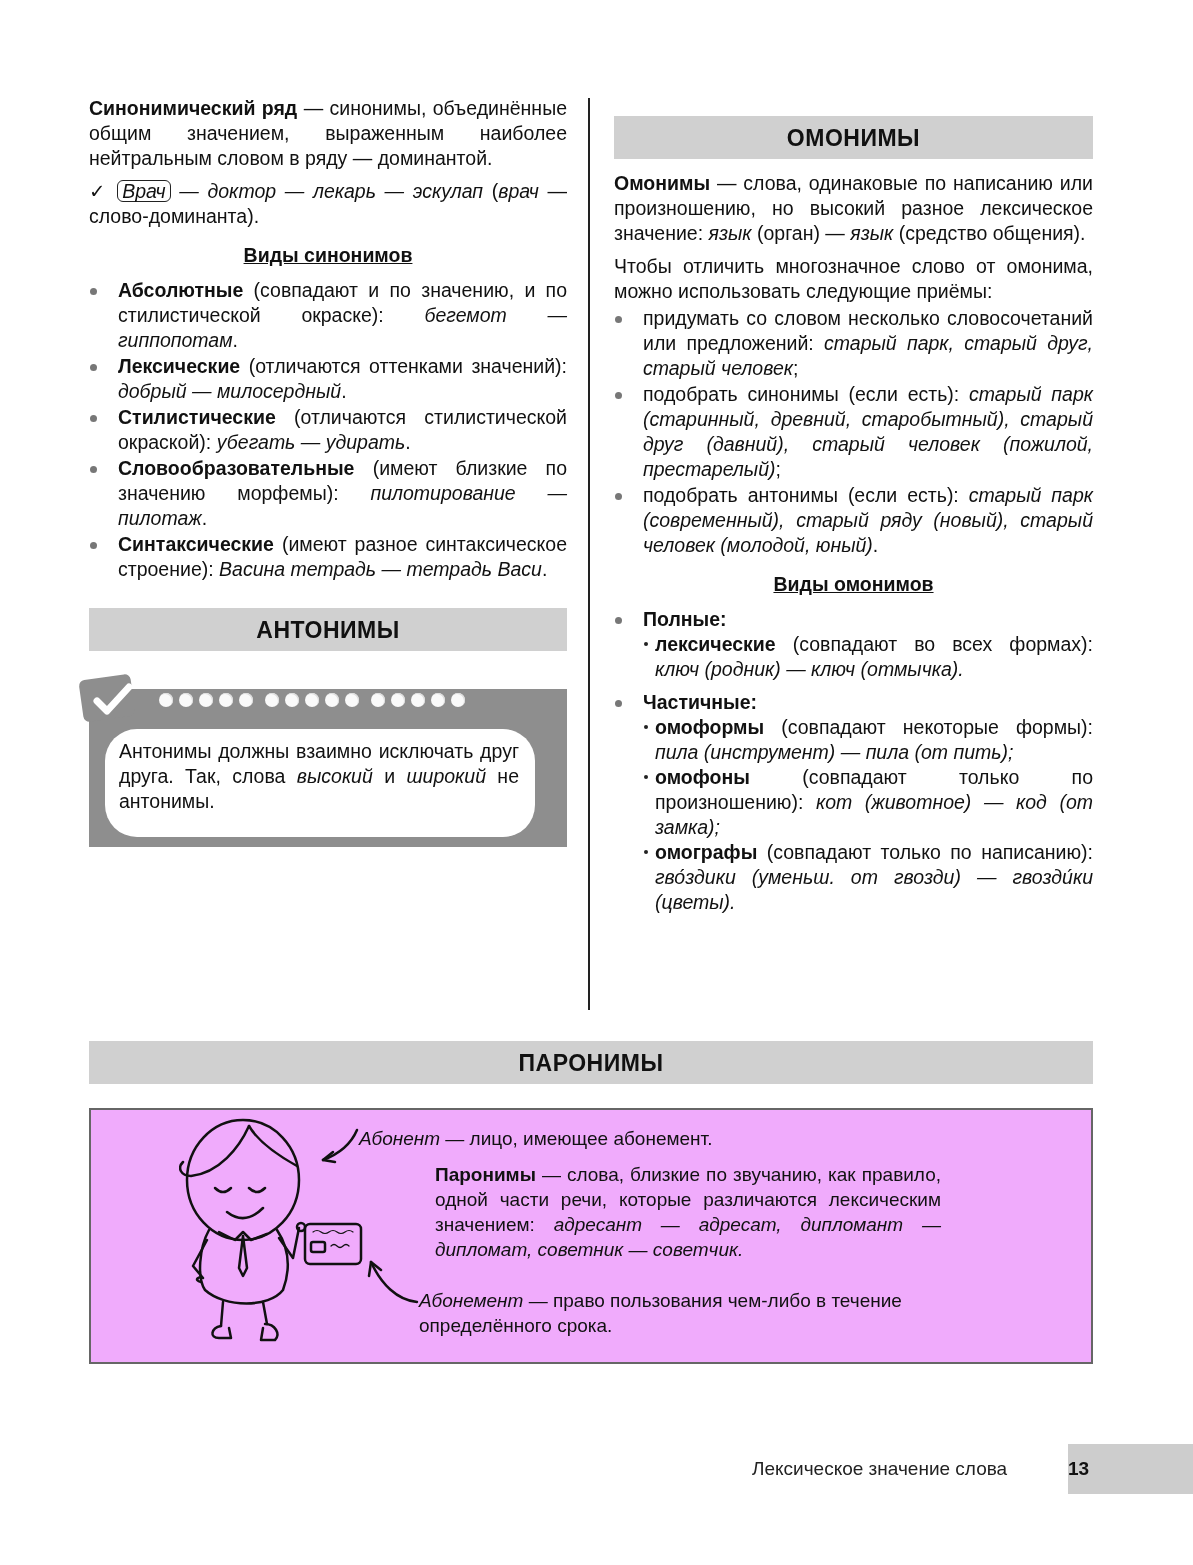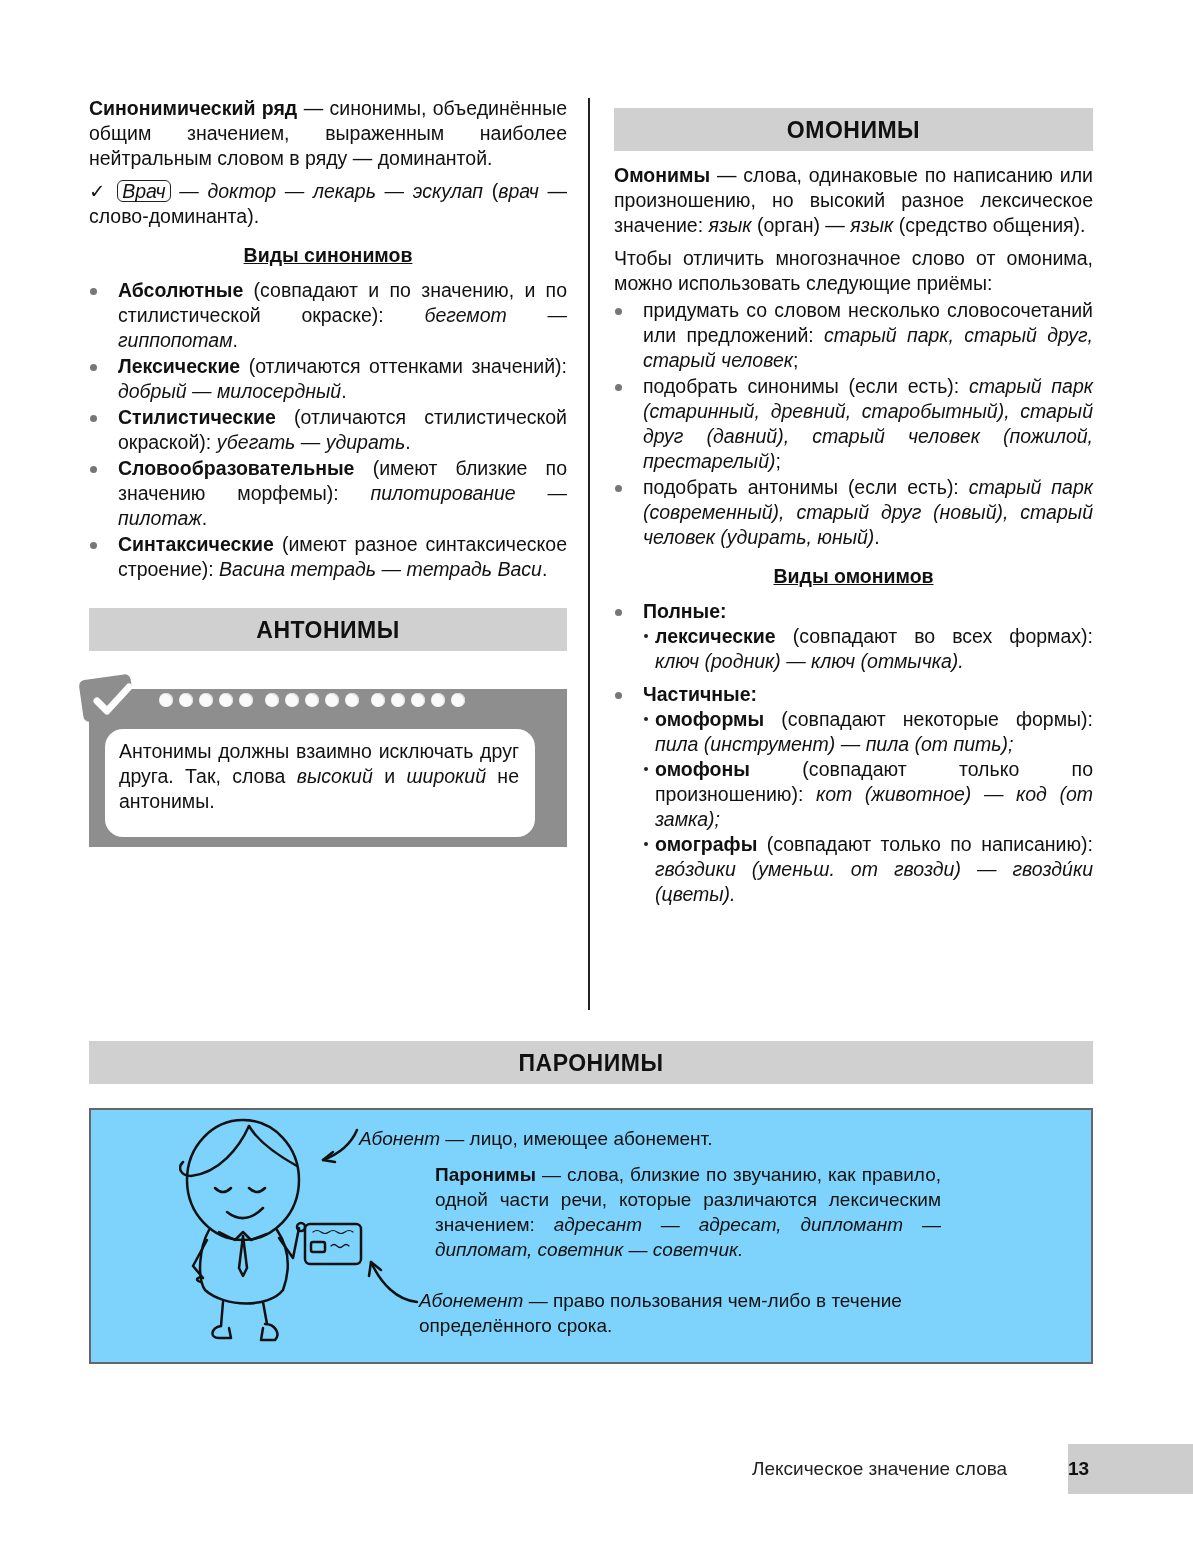--- a/index.html
+++ b/index.html
@@ -1,21 +1,21 @@
 <!DOCTYPE html>
 <html><head>
 <meta charset="utf-8">
 <style>
   html, body { margin:0; padding:0; background:#ffffff; }
   body { width:1193px; height:1565px; position:relative; overflow:hidden;
          font-family:"Liberation Sans", sans-serif; color:#111; }
   .col { position:absolute; font-size:19.5px; line-height:25px; text-align:justify; }
   .col p { margin:0 0 8px 0; }
   #left { left:89px; top:96px; width:478px; }
-  #right { left:614px; top:108px; width:479px; }
+  #right { left:614px; top:116px; width:479px; }
   .vdivider { position:absolute; left:588px; top:98px; width:2px; height:912px; background:#222; }
   b { font-weight:bold; }
   i { font-style:italic; }
   .word-box { display:inline-block; border:1.5px solid #222; border-radius:6px; padding:0 4px; line-height:20px; }
   .subhead { text-align:center; font-weight:bold; text-decoration:underline; margin:14px 0 10px 0; font-size:19.5px; }
   ul.dot { list-style:none; margin:0; padding:0; }
   ul.dot > li { position:relative; padding-left:29px; margin:0 0 1px 0; }
   ul.dot > li::before { content:""; position:absolute; left:1px; top:10px; width:7px; height:7px; border-radius:50%; background:#777; }
   ul.small { list-style:none; margin:0; padding:0; }
   ul.small > li { position:relative; padding-left:12px; margin:0; }
@@ -24,24 +24,24 @@
   #left .section-bar { margin:26px 0 12px 0; }
   #right .section-bar { margin:0 0 12px 0; }
   
   .note { position:relative; margin-top:28px; height:168px; }
   .note-bg { position:absolute; left:0; top:10px; width:478px; height:158px; background:#8e8e8e; }
   .note-tab { position:absolute; left:-8px; top:-2px; width:52px; height:42px; background:#8e8e8e; border-radius:6px; transform:rotate(-8deg); }
   .note-check { position:absolute; left:4px; top:2px; width:40px; height:36px; }
   .dots { position:absolute; left:70px; top:14px; display:flex; gap:6px; }
   .dots span { width:14px; height:14px; border-radius:50%; background:#fafafa; box-shadow: -1px 1px 0 #ddd inset; display:block; }
   .dots span.gap { margin-right:6px; }
-  .note-body { position:absolute; left:16px; top:50px; width:430px; height:108px; background:#fff; border-radius:18px; padding:10px 16px 0 14px; box-sizing:border-box; font-size:19.5px; line-height:25px; text-align:justify; }
+  .note-body { position:absolute; left:16px; top:50px; width:430px; height:108px; background:#fff; border-radius:32px; padding:10px 16px 0 14px; box-sizing:border-box; font-size:19.5px; line-height:25px; text-align:justify; }
   
   #par-bar { position:absolute; left:89px; top:1041px; width:1004px; }
-  #par-box { position:absolute; left:89px; top:1108px; width:1000px; height:252px; border:2px solid #666; background:#7dd3fc; }
+  #par-box { position:absolute; left:89px; top:1108px; width:1000px; height:252px; border:2px solid #666; background:#f0abfc; }
   .figure { position:absolute; left:88px; top:8px; width:220px; height:230px; }
   .lbl { position:absolute; font-size:19px; line-height:25px; }
   #abonent-lbl { left:268px; top:16px; }
   #par-def { left:344px; top:52px; width:506px; text-align:justify; }
   #abonement-lbl { left:328px; top:178px; width:570px; }
   
   #footer-text { position:absolute; left:752px; top:1458px; font-size:19px; color:#222; }
   #page-num { position:absolute; left:1068px; top:1444px; width:125px; height:50px; background:#cdcdcd; font-weight:bold; font-size:19px; line-height:50px; box-sizing:border-box; }
 </style>
 </head>
@@ -103,21 +103,21 @@
 
 <div class="col" id="right">
   <div class="section-bar">ОМОНИМЫ</div>
   <p>
     <b>Омонимы</b><span> — слова, одинаковые по написанию или произношению, но высокий разное лексическое значение: </span><i>язык</i><span> (орган) — </span><i>язык</i><span> (средство общения).</span>
   </p>
   <p style="margin-bottom:2px;">Чтобы отличить многозначное слово от омонима, можно использовать следующие приёмы:</p>
   <ul class="dot">
     <li><span>придумать со словом несколько словосочетаний или предложений: </span><i>старый парк, старый друг, старый человек</i><span>;</span></li>
     <li><span>подобрать синонимы (если есть): </span><i>старый парк (старинный, древний, старобытный), старый друг (давний), старый человек (пожилой, престарелый)</i><span>;</span></li>
-    <li><span>подобрать антонимы (если есть): </span><i>старый парк (современный), старый друг (новый), старый человек (удирать, юный)</i><span>.</span></li>
+    <li><span>подобрать антонимы (если есть): </span><i>старый парк (современный), старый ряду (новый), старый человек (молодой, юный)</i><span>.</span></li>
   </ul>
 
   <div class="subhead">Виды омонимов</div>
 
   <ul class="dot">
     <li style="margin-bottom:8px;">
       <b>Полные:</b>
       <ul class="small">
         <li><b>лексические</b><span> (совпадают во всех формах): </span><i>ключ (родник) — ключ (отмычка).</i></li>
       </ul>

